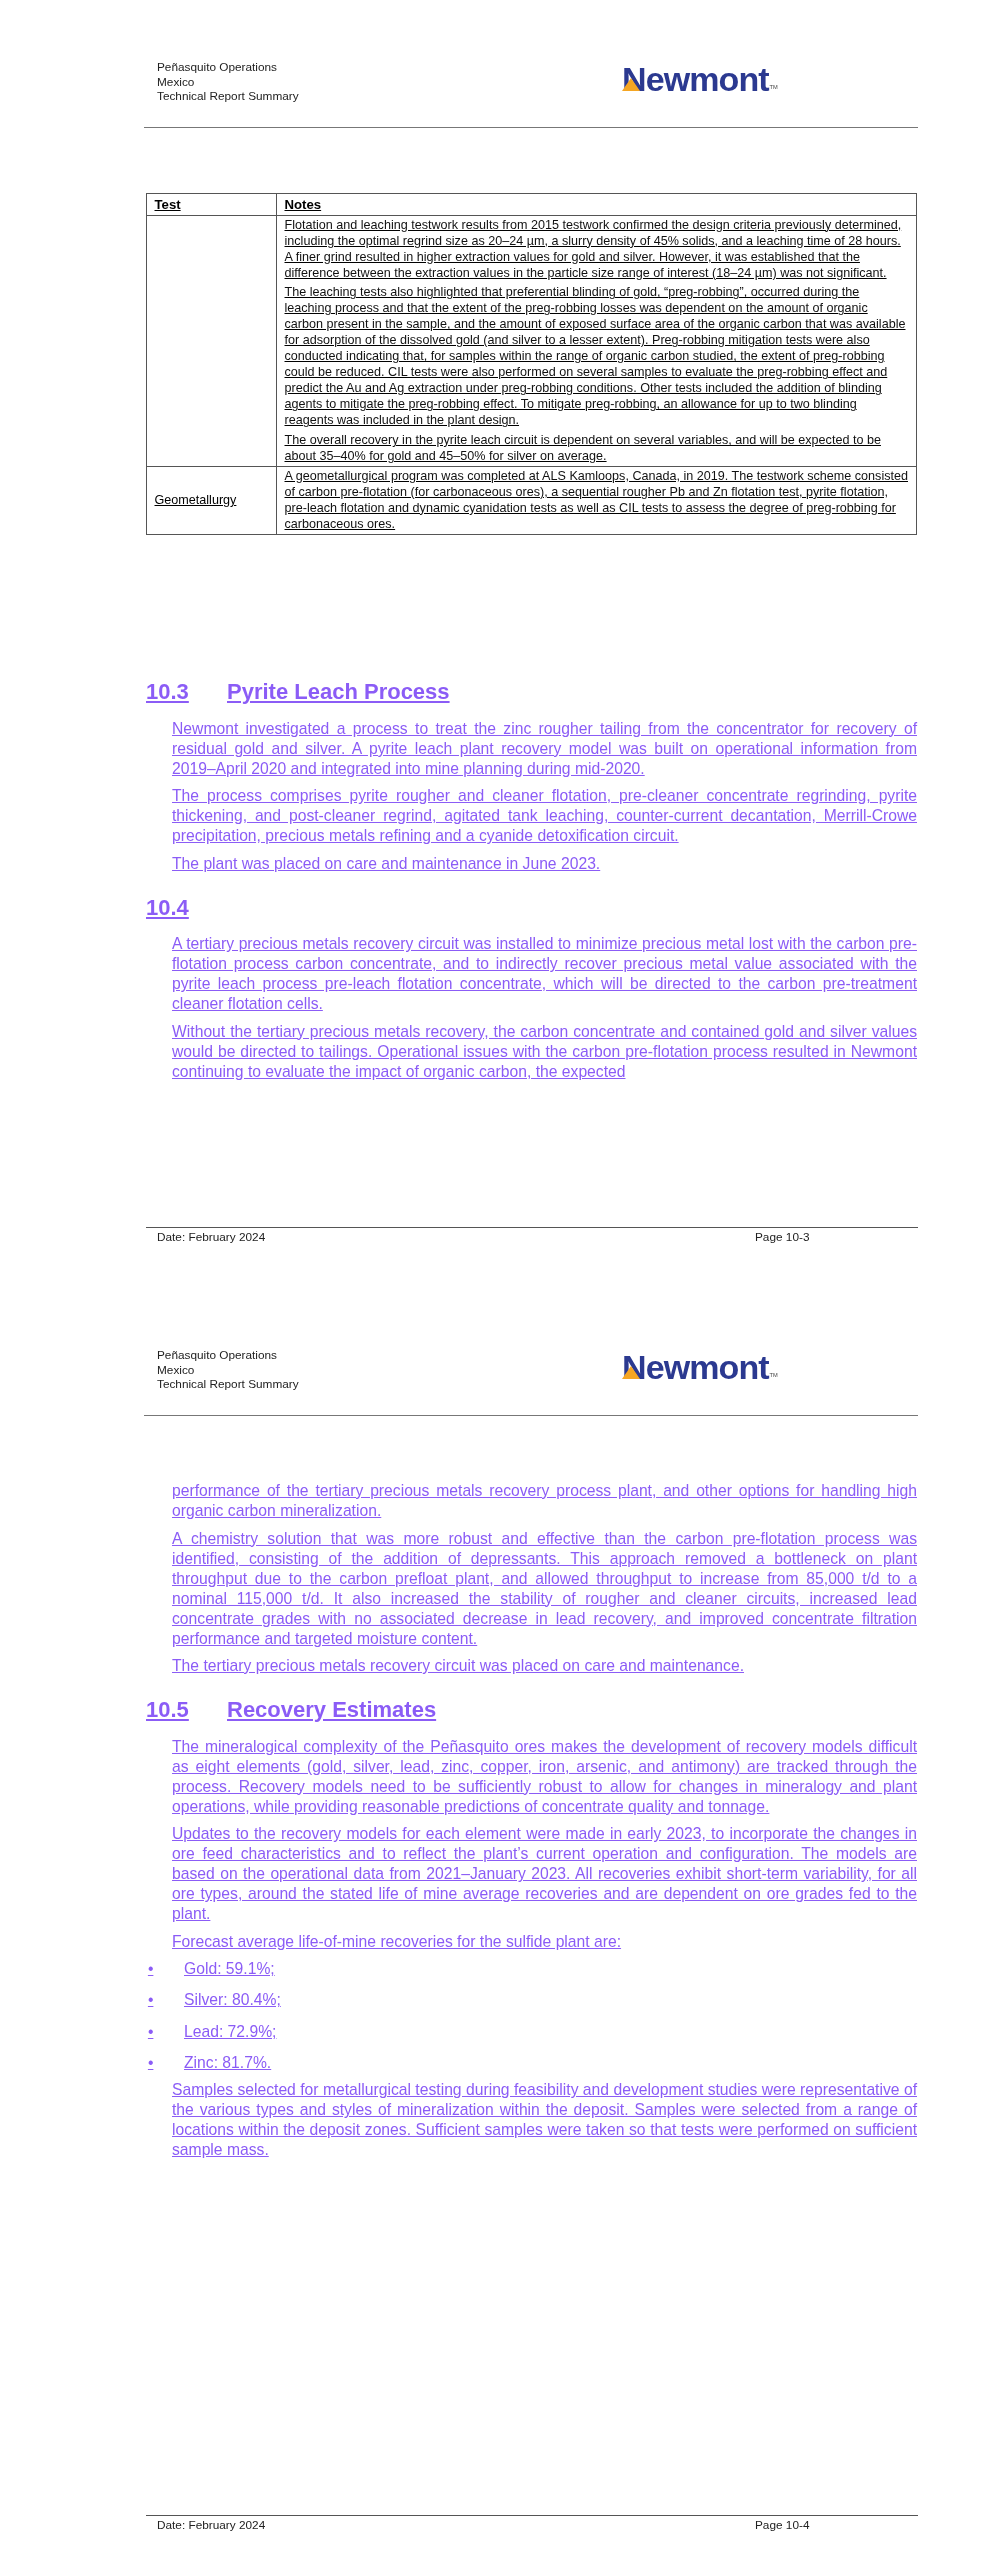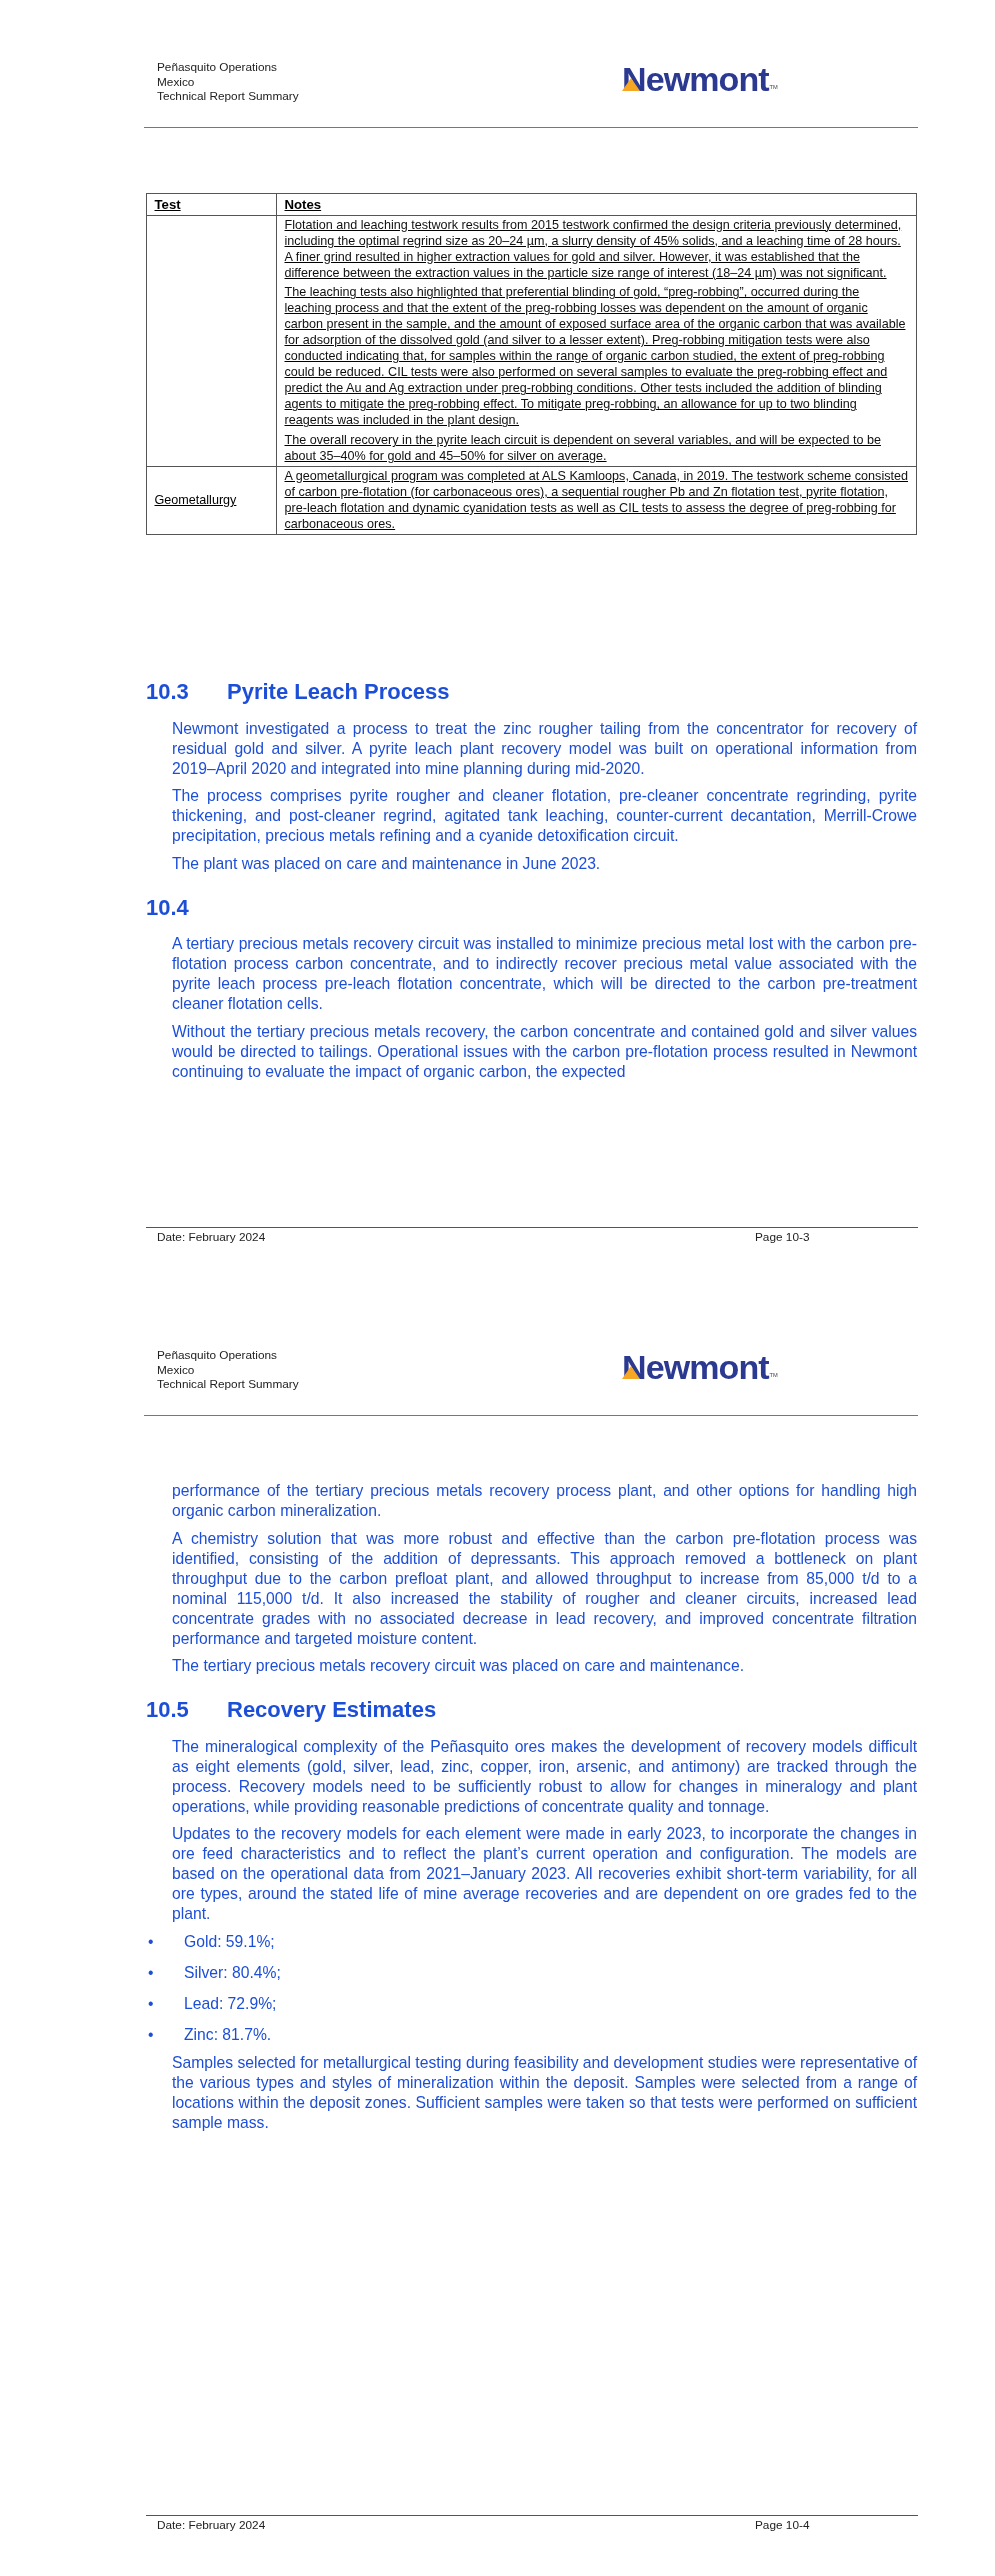--- a/index.html
+++ b/index.html
@@ -114,21 +114,22 @@
   .tbl td.notes p { margin-bottom: 3.8px; }
   .tbl td.notes p:last-child { margin-bottom: 0; }
 
   
   .content {
     position: absolute;
     left: 146px;
     width: 771px;
     font-size: 15.7px;
     line-height: 20px;
-    color: #1d4ed8;
+    color: #8b5cf6;
+    text-decoration: underline;
   }
   .content p {
     text-align: justify;
     margin-bottom: 7.5px;
     margin-left: 26px;
   }
   .content h2 {
     font-size: 22px;
     font-weight: bold;
     line-height: 26.4px;
@@ -228,20 +229,21 @@
     <p>performance of the tertiary precious metals recovery process plant, and other options for handling high organic carbon mineralization.</p>
     <p>A chemistry solution that was more robust and effective than the carbon pre-flotation process was identified, consisting of the addition of depressants.  This approach removed a bottleneck on plant throughput due to the carbon prefloat plant, and allowed throughput to increase from 85,000 t/d to a nominal 115,000 t/d.  It also increased the stability of rougher and cleaner circuits, increased lead concentrate grades with no associated decrease in lead recovery, and improved concentrate filtration performance and targeted moisture content.</p>
     <p>The tertiary precious metals recovery circuit was placed on care and maintenance.</p>
 
     <h2 style="margin-top: 21px;">
       <span class="num">10.5</span>
       <span>Recovery Estimates</span>
     </h2>
     <p>The mineralogical complexity of the Peñasquito ores makes the development of recovery models difficult as eight elements (gold, silver, lead, zinc, copper, iron, arsenic, and antimony) are tracked through the process.  Recovery models need to be sufficiently robust to allow for changes in mineralogy and plant operations, while providing reasonable predictions of concentrate quality and tonnage.</p>
     <p>Updates to the recovery models for each element were made in early 2023, to incorporate the changes in ore feed characteristics and to reflect the plant’s current operation and configuration.  The models are based on the operational data from 2021–January 2023.  All recoveries exhibit short-term variability, for all ore types, around the stated life of mine average recoveries and are dependent on ore grades fed to the plant.</p>
+    <p>Forecast average life-of-mine recoveries for the sulfide plant are:</p>
     <ul class="bullets">
       <li>
         <span class="dot">•</span>
         <span>Gold:  59.1%;</span>
       </li>
       <li>
         <span class="dot">•</span>
         <span>Silver:  80.4%;</span>
       </li>
       <li>

